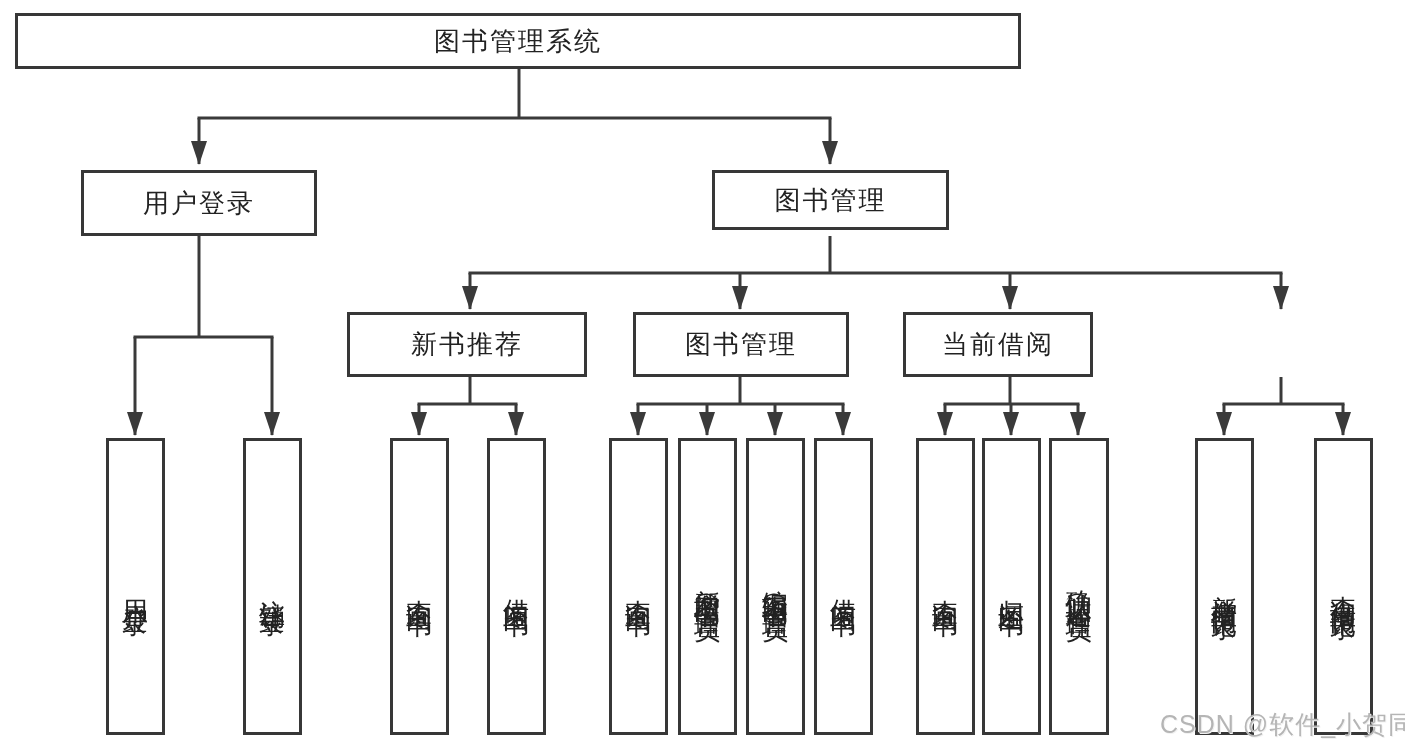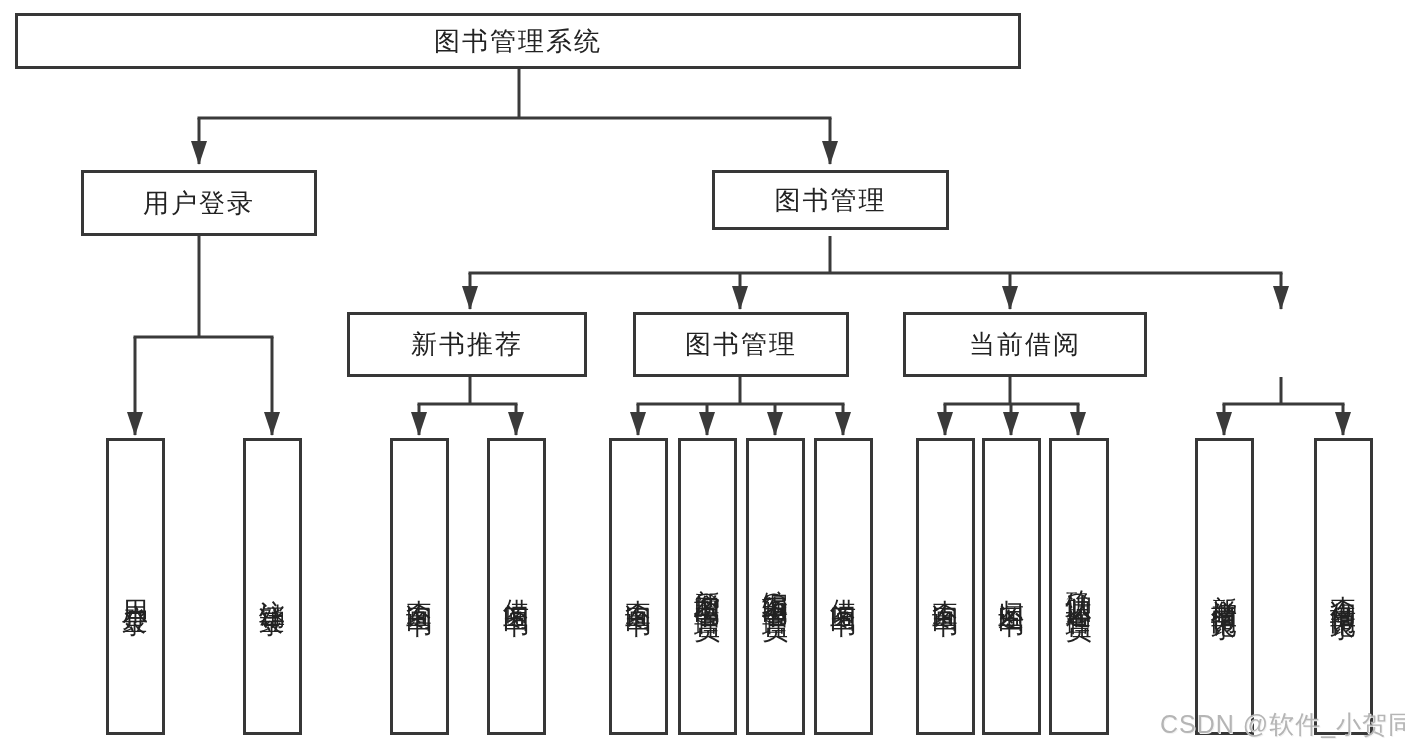--- a/index.html
+++ b/index.html
@@ -119,21 +119,21 @@
   <div class="node" style="left:712px; top:170px; width:237px; height:60px;">
     <span class="lbl">图书管理</span>
   </div>
 
   <div class="node" style="left:347px; top:312px; width:240px; height:65px;">
     <span class="lbl">新书推荐</span>
   </div>
   <div class="node" style="left:633px; top:312px; width:216px; height:65px;">
     <span class="lbl">图书管理</span>
   </div>
-  <div class="node" style="left:903px; top:312px; width:244px; height:65px;">
+  <div class="node" style="left:903px; top:312px; width:190px; height:65px;">
     <span class="lbl">当前借阅</span>
   </div>
 
   <div class="node vert" style="left:106px; top:438px; width:59px; height:297px;">
     <span class="lbl">用户登录</span>
   </div>
   <div class="node vert" style="left:243px; top:438px; width:59px; height:297px;">
     <span class="lbl">注销登录</span>
   </div>
 

